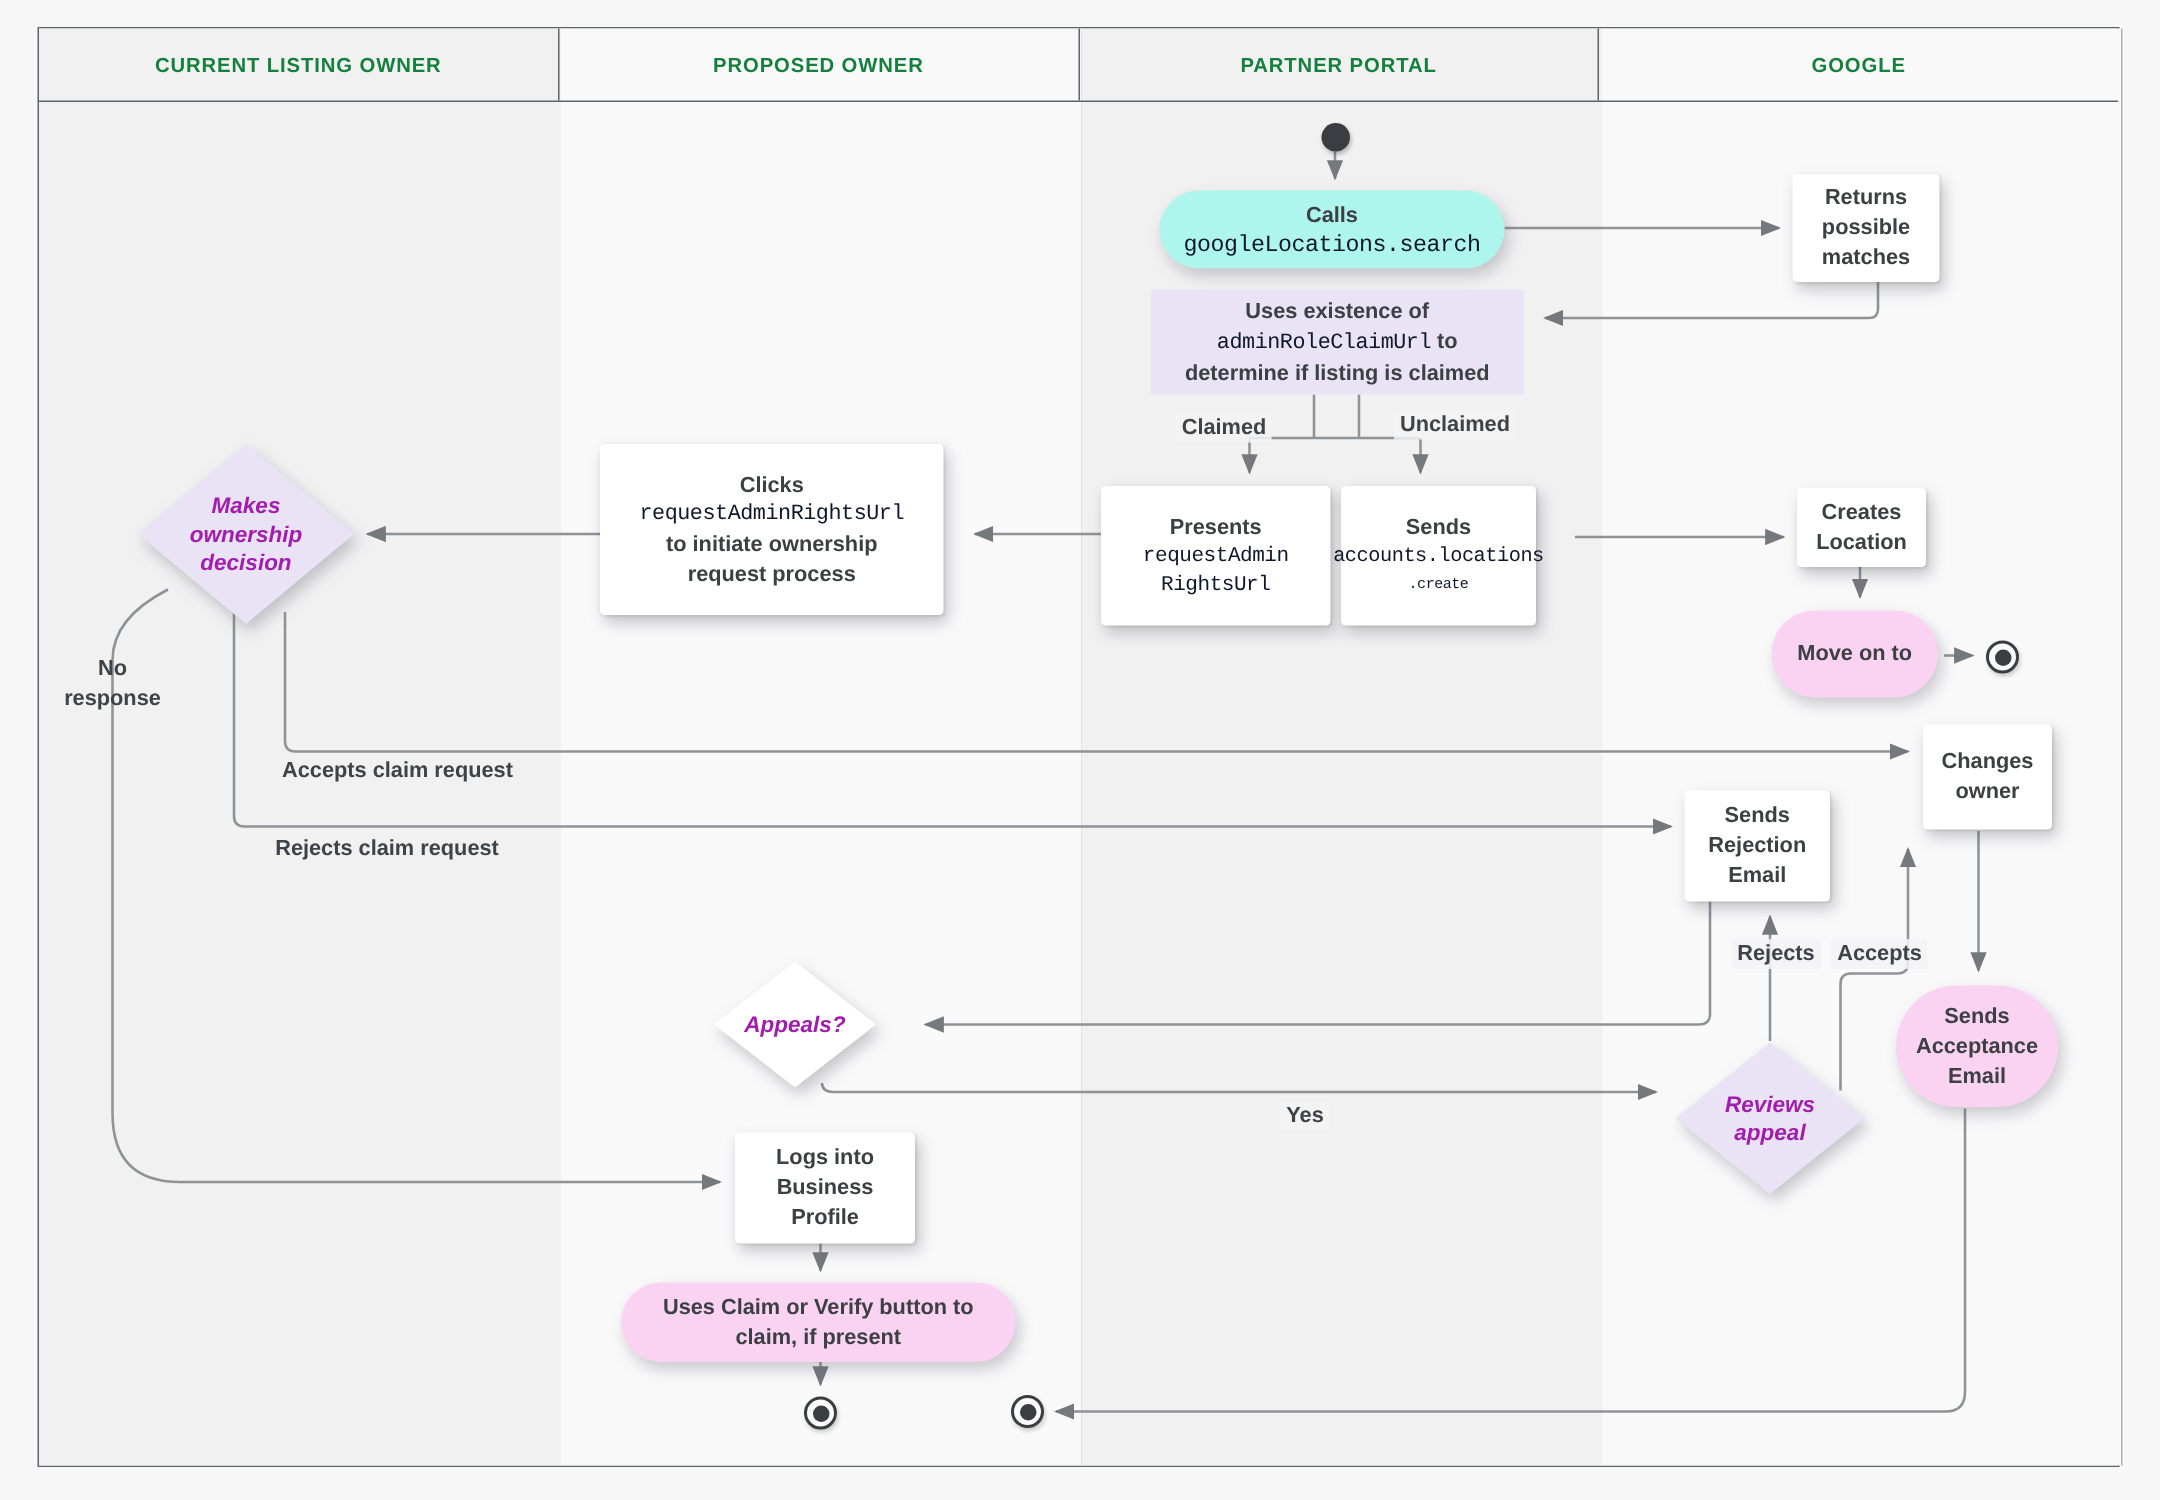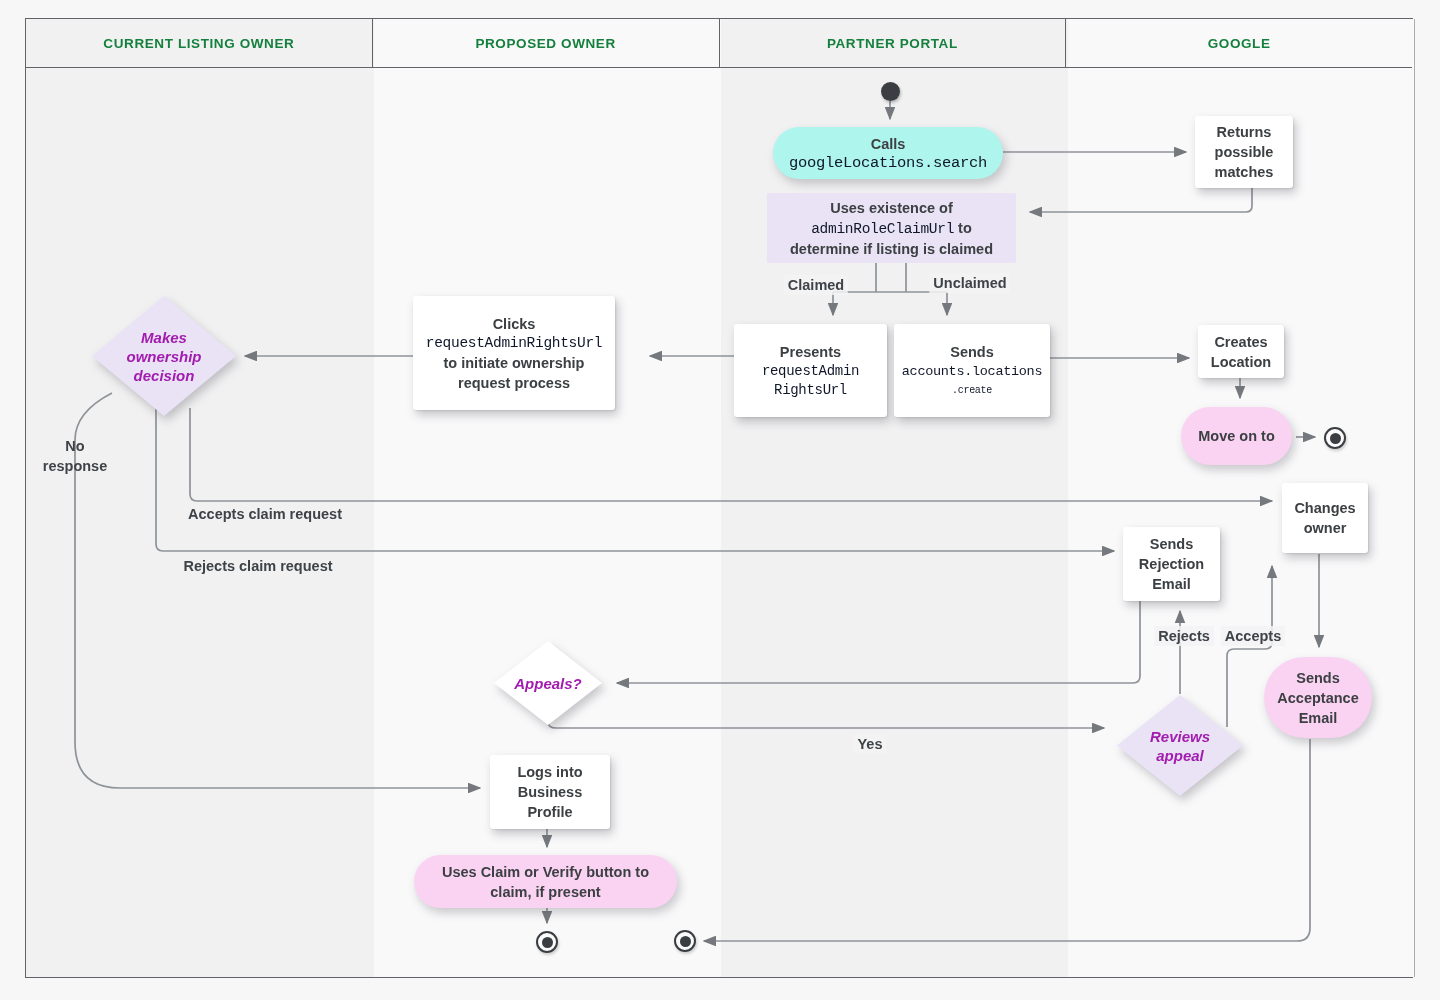--- a/index.html
+++ b/index.html
@@ -113,27 +113,27 @@
     <span class="m">requestAdmin</span>
     <span class="m">RightsUrl</span>
   </div>
 
   <div class="node flat" style="left:767px;top:193px;width:249px;height:70px;">
     <span class="b">Uses existence of</span>
     <span><span class="m" style="font-size:14.5px;">adminRoleClaimUrl</span><span class="b"> to</span></span>
     <span class="b">determine if listing is claimed</span>
   </div>
 
-  <div class="node box" style="left:894px;top:324px;width:156px;height:93px;">
+  <div class="node box" style="left:894px;top:324px;width:130px;height:93px;">
     <span class="b">Sends</span>
     <span class="m" style="font-size:13.5px;">accounts.locations</span>
     <span class="m" style="font-size:10px;">.create</span>
   </div>
 
-  <div class="node box" style="left:413px;top:296px;width:202px;height:114px;">
+  <div class="node box" style="left:400px;top:296px;width:229px;height:114px;">
     <span class="b">Clicks</span>
     <span class="m" style="font-size:14.5px;">requestAdminRightsUrl</span>
     <span class="b">to initiate ownership</span>
     <span class="b">request process</span>
   </div>
 
   <div class="diamond-wrap" style="left:92px;top:296px;width:144px;height:120px;">
     <div class="diamond lav">
         <span class="b" style="width:92px;">Makes ownership decision</span>
       </div>
@@ -162,21 +162,21 @@
   <div class="node pill pink" style="left:1264px;top:657px;width:108px;height:81px;border-radius:44px;">
     <span class="b" style="width:90px;">Sends Acceptance Email</span>
   </div>
 
   <div class="diamond-wrap" style="left:1117px;top:695px;width:126px;height:101px;">
     <div class="diamond lav">
         <span class="b" style="width:66px;">Reviews appeal</span>
       </div>
   </div>
 
-  <div class="diamond-wrap" style="left:494px;top:641px;width:108px;height:84px;">
+  <div class="diamond-wrap" style="left:476px;top:641px;width:108px;height:84px;">
     <div class="diamond white">
         <span class="b">Appeals?</span>
       </div>
   </div>
 
   <div class="node box" style="left:490px;top:755px;width:120px;height:74px;">
     <span class="b" style="width:80px;">Logs into Business Profile</span>
   </div>
 
   <div class="node pill pink" style="left:414px;top:855px;width:263px;height:53px;">

